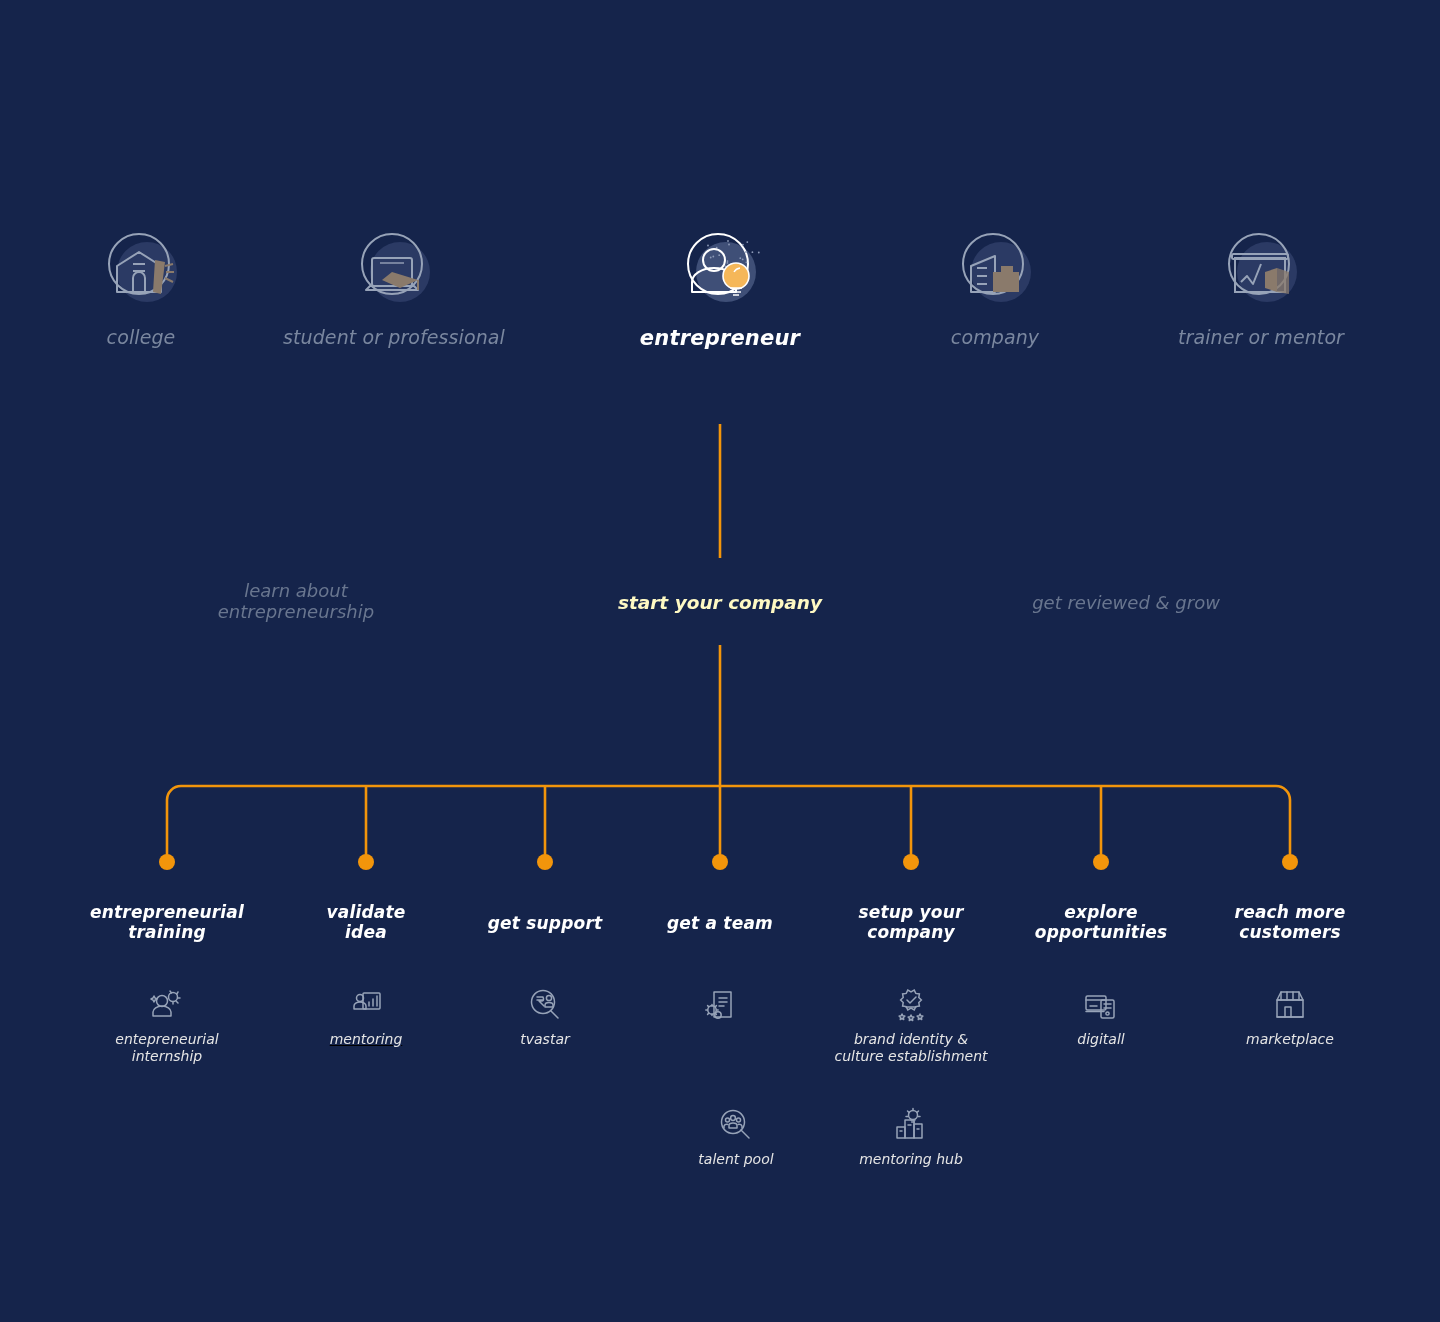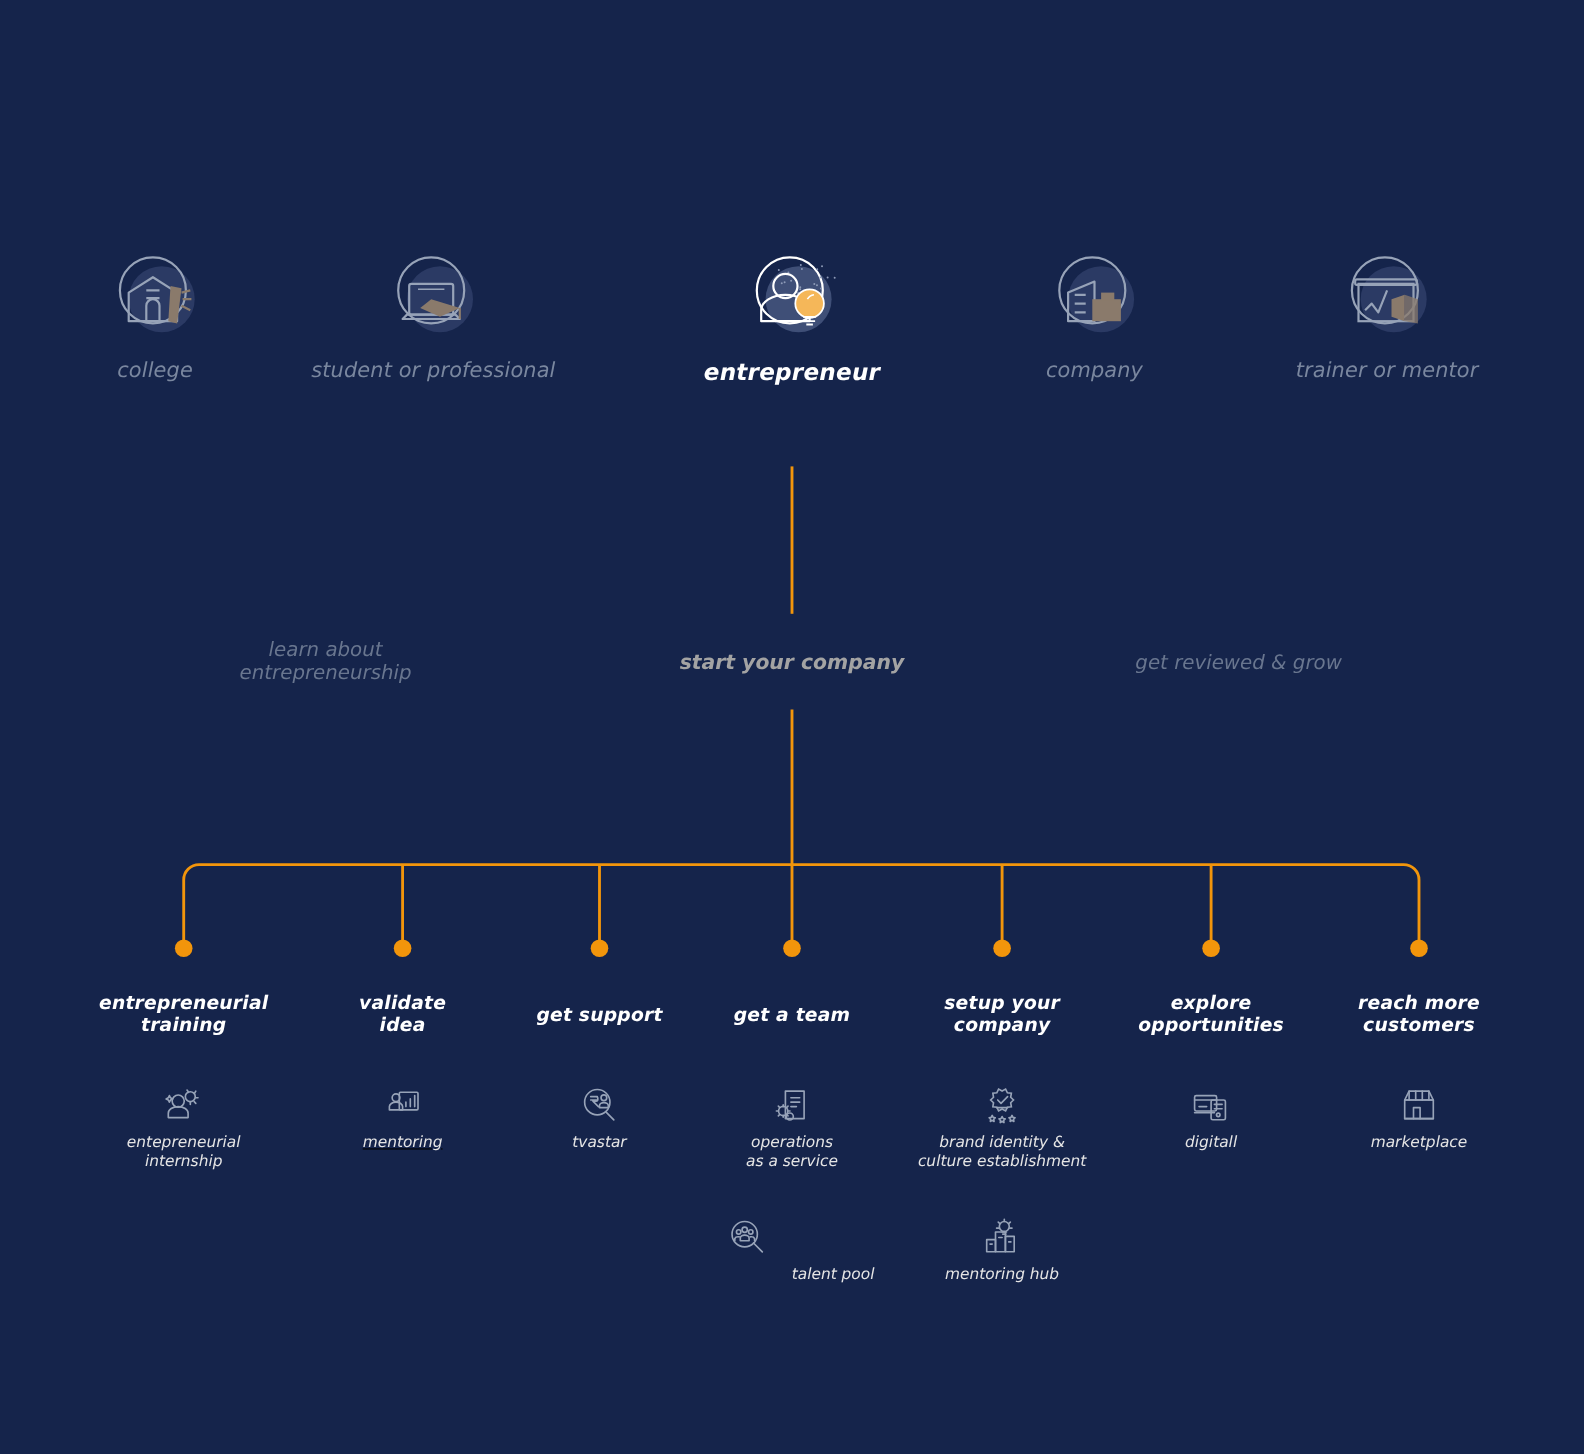--- a/index.html
+++ b/index.html
@@ -64,21 +64,21 @@
     top: 580px;
     width: 420px;
     margin-left: -210px;
     text-align: center;
     font-size: 18px;
     font-style: italic;
     color: #69768f;
     line-height: 21px;
   }
   .tier2.active {
-    color: #a3a3a3;
+    color: #fef9c3;
     font-weight: bold;
     font-size: 18.5px;
   }
 
   
   .branch {
     position: absolute;
     top: 902px;
     width: 240px;
     margin-left: -120px;
@@ -339,26 +339,22 @@
       <div class="subitem" style="left: 720px; top: 980px;">
         <div class="s-icon">
           <svg width="38" height="38" viewBox="0 0 38 38" fill="none">
             <path d="M13 6 H30 V31 H13 Z" stroke="#97a3b8" stroke-width="1.5" fill="none" stroke-linejoin="round" stroke-linecap="round"></path>
             <path d="M18 12 H26 M18 16 H26 M18 20 H23" stroke="#97a3b8" stroke-width="1.5" fill="none" stroke-linejoin="round" stroke-linecap="round"></path>
             <circle cx="11" cy="24" r="4.2" stroke="#97a3b8" stroke-width="1.5" fill="none"></circle>
             <circle cx="17" cy="29" r="3.2" stroke="#97a3b8" stroke-width="1.5" fill="none"></circle>
             <path d="M11 18.5 v1.6 M11 28 v1.6 M4.8 24 h1.6 M15.6 24 h1.6 M6.6 19.6 l1.1 1.1 M14.3 27.3 l1.1 1.1 M15.4 19.6 l-1.1 1.1 M7.7 27.3 l-1.1 1.1" stroke="#97a3b8" stroke-width="1.5" fill="none" stroke-linejoin="round" stroke-linecap="round"></path>
           </svg>
         </div>
-        <div class="s-label">
-          <div>operations</div>
-          <div>as a service</div>
-        </div>
-      </div>
-      <div class="subitem" style="left: 680px; top: 1100px; text-align: right;">
+      </div>
+      <div class="subitem" style="left: 736px; top: 1100px;">
         <div class="s-icon">
           <svg width="38" height="38" viewBox="0 0 38 38" fill="none">
             <circle cx="16" cy="16" r="11.5" stroke="#97a3b8" stroke-width="1.5" fill="none"></circle>
             <path d="M24 24 l8 8" stroke="#97a3b8" stroke-width="1.5" fill="none" stroke-linejoin="round" stroke-linecap="round"></path>
             <circle cx="16" cy="12" r="2.4" stroke="#97a3b8" stroke-width="1.5" fill="none"></circle>
             <circle cx="10.5" cy="14" r="2" stroke="#97a3b8" stroke-width="1.5" fill="none"></circle>
             <circle cx="21.5" cy="14" r="2" stroke="#97a3b8" stroke-width="1.5" fill="none"></circle>
             <path d="M12 22 v-2.5 a4 2.6 0 0 1 8 0 V22 Z" stroke="#97a3b8" stroke-width="1.5" fill="none" stroke-linejoin="round" stroke-linecap="round"></path>
             <path d="M7 22 v-2 a3.4 2.2 0 0 1 4 -1.6" stroke="#97a3b8" stroke-width="1.5" fill="none" stroke-linejoin="round" stroke-linecap="round"></path>
             <path d="M31 22" stroke="#97a3b8" stroke-width="1.5" fill="none" stroke-linejoin="round" stroke-linecap="round"></path>

